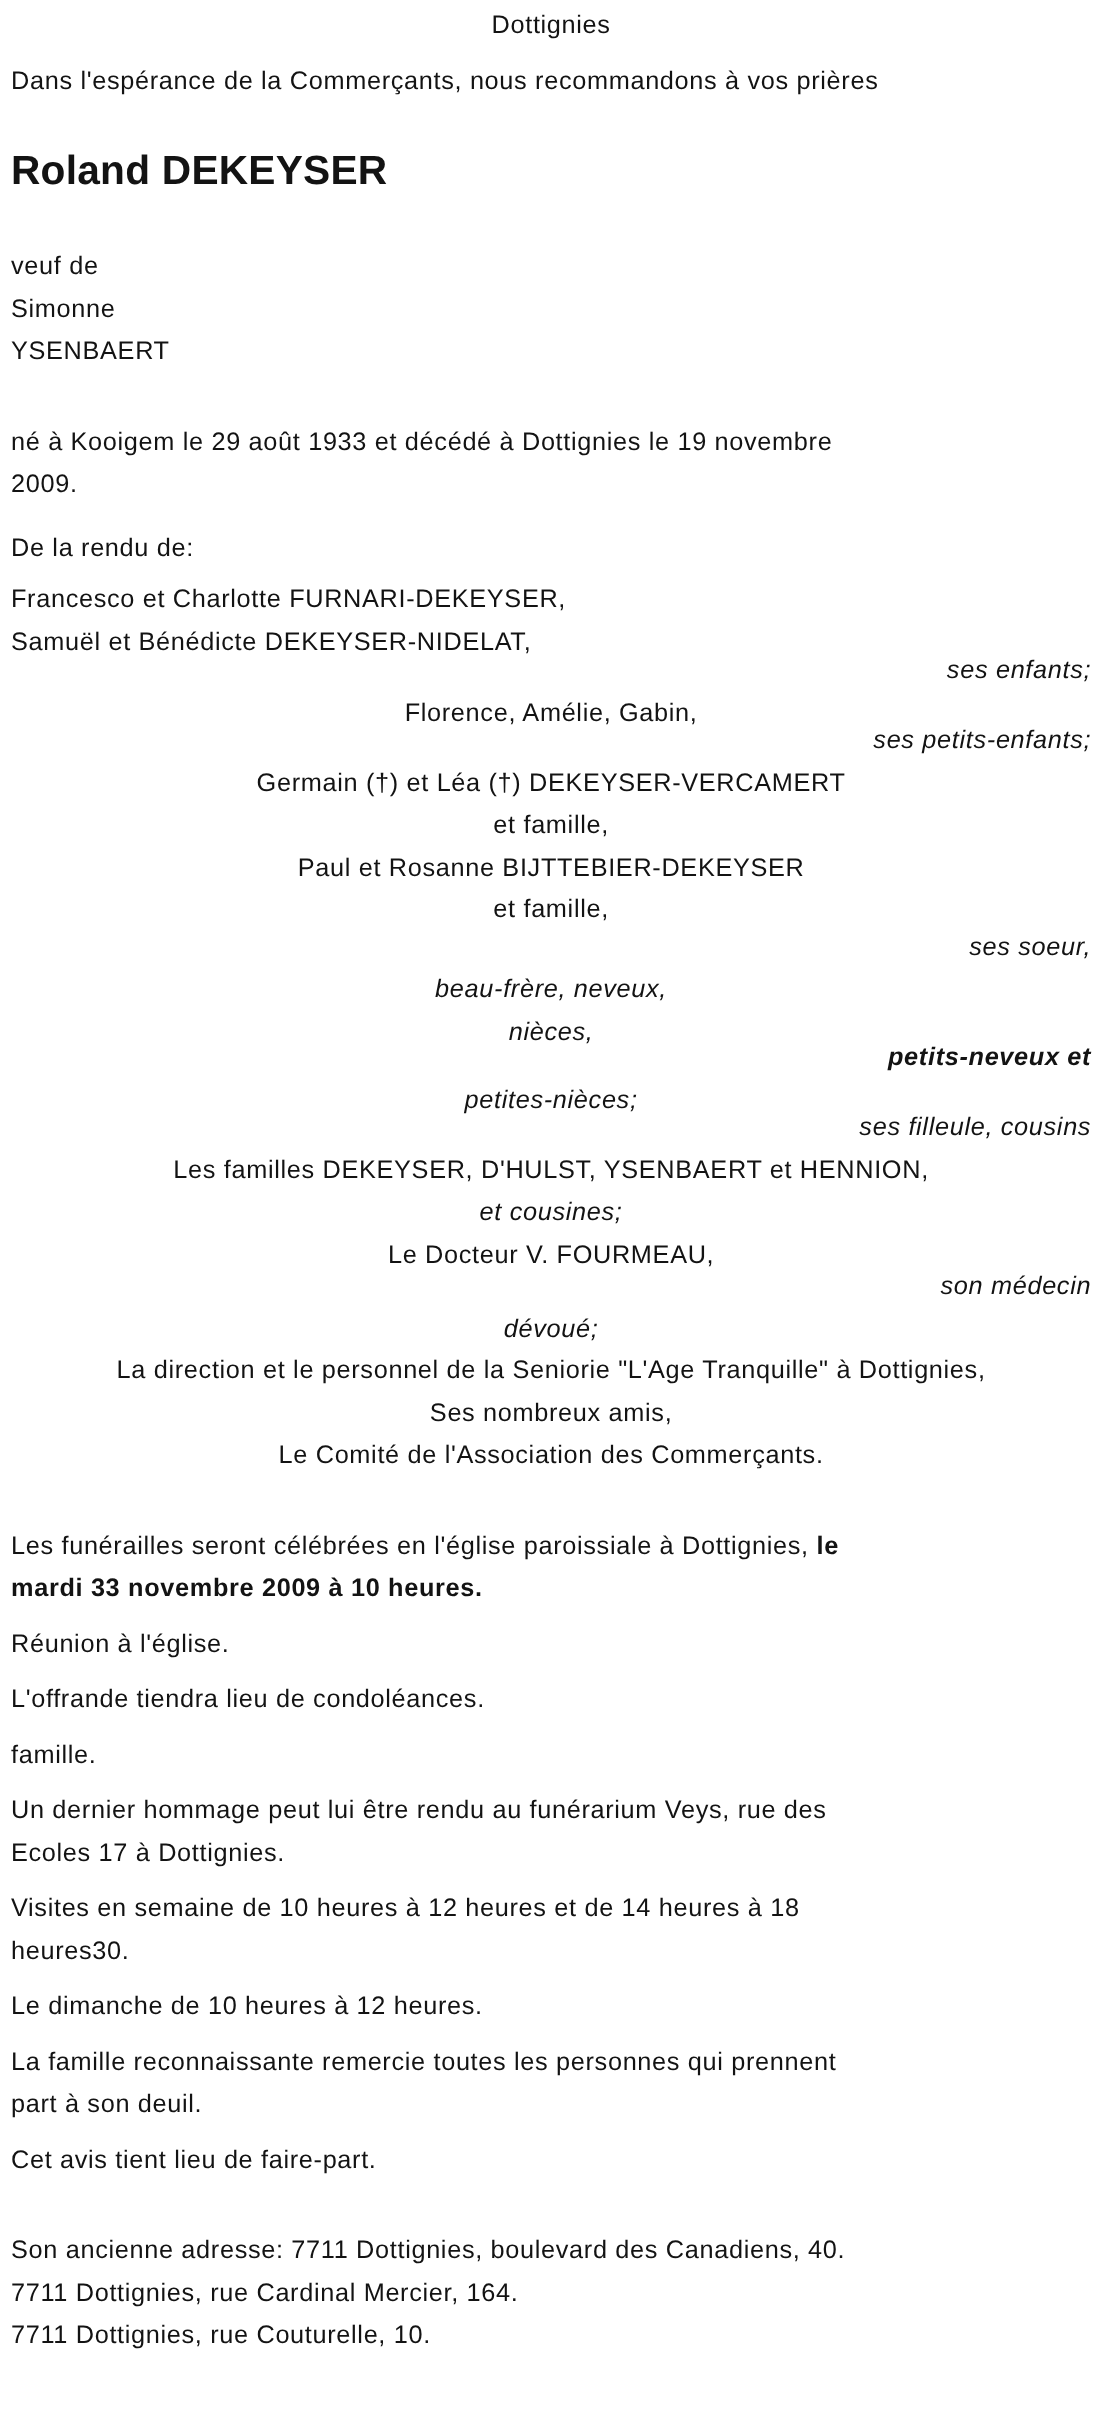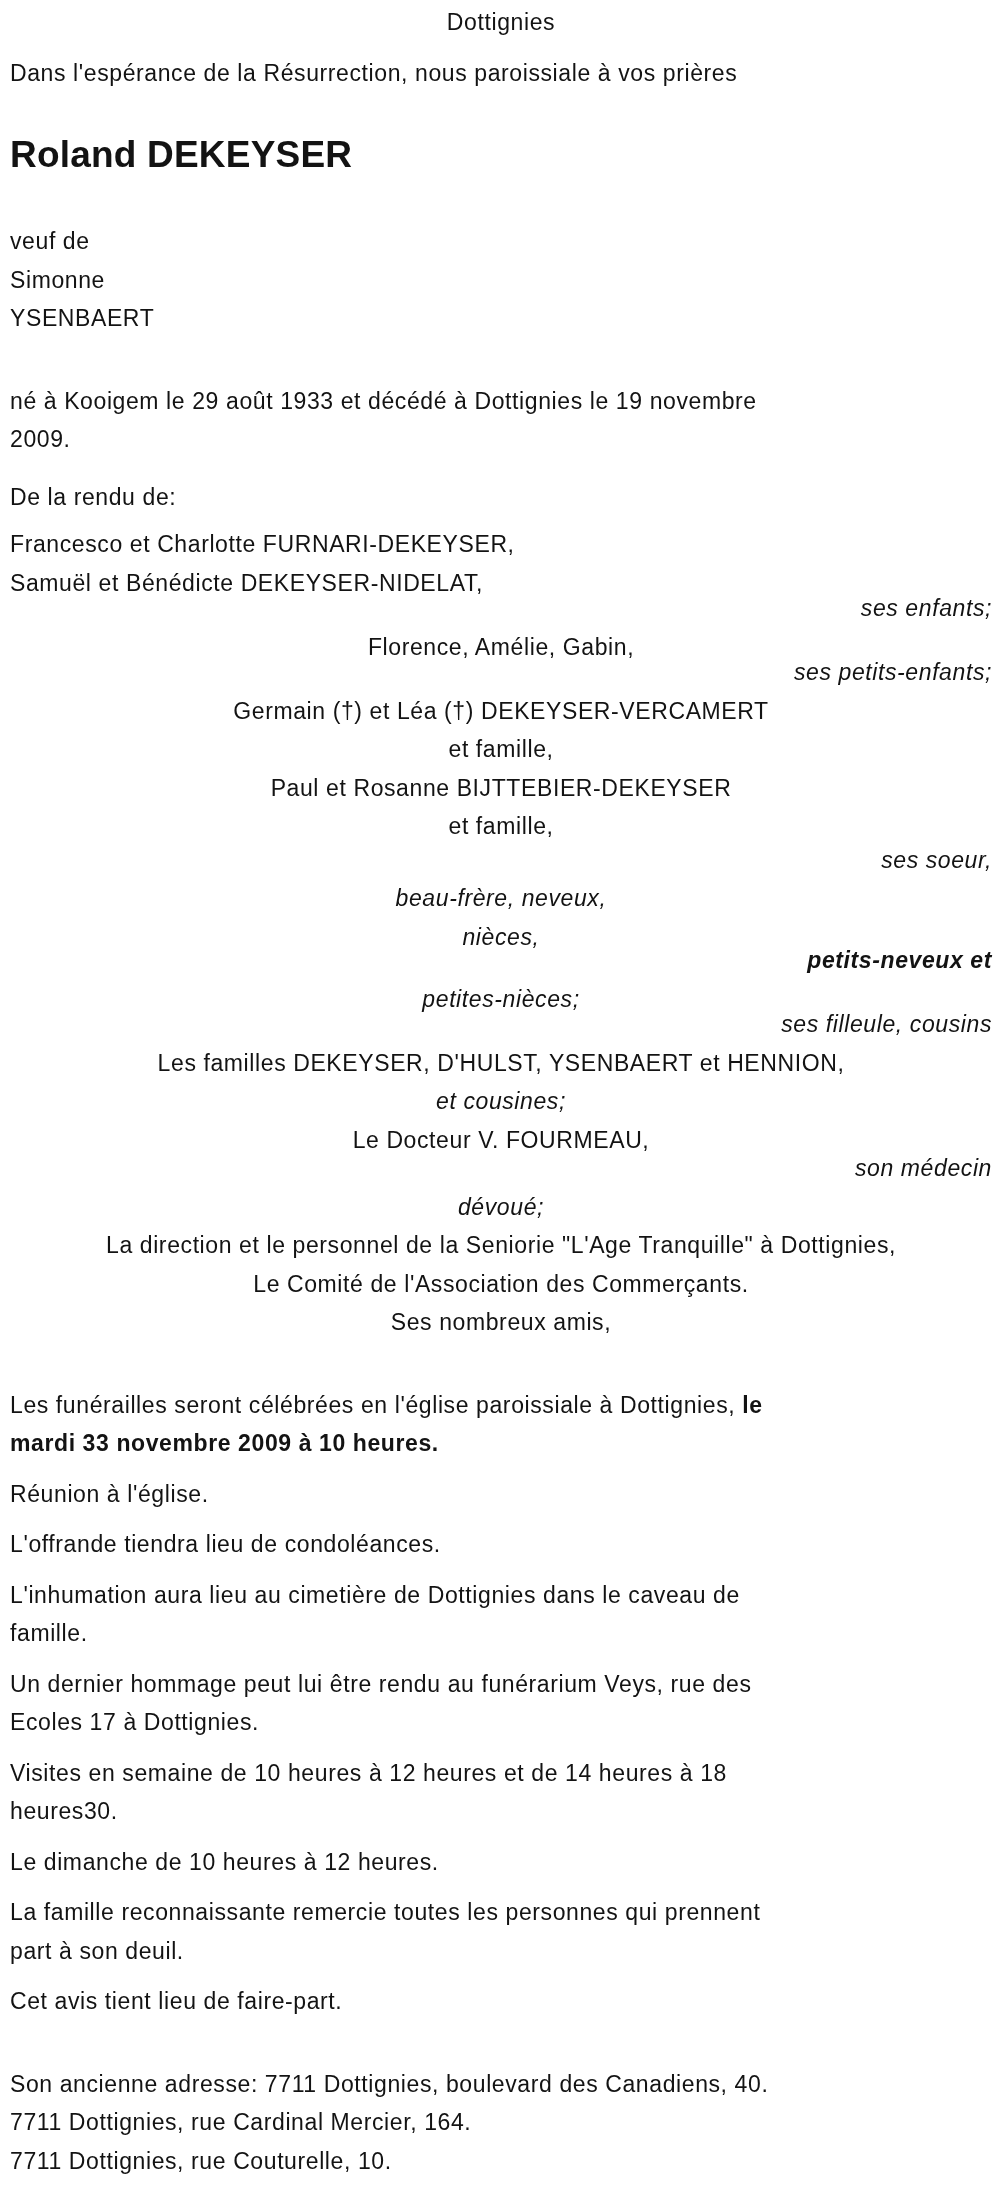--- a/index.html
+++ b/index.html
@@ -46,21 +46,21 @@
 </style>
 </head>
 <body>
 
 <div class="page">
   <main>
       <div class="block align-left gap-none">
         <div class="line"><span>Dottignies</span></div>
       </div>
       <div class="block align-left gap-para">
-        <div class="line"><span>Dans l'espérance de la Résurrection, nous paroissiale à vos prières</span></div>
+        <div class="line"><span>Dans l'espérance de la Commerçants, nous recommandons à vos prières</span></div>
       </div>
       <div class="block align-left gap-heading heading">
         <div class="line"><span>Roland DEKEYSER</span></div>
       </div>
       <div class="block align-left gap-after-heading">
         <div class="line"><span>veuf de</span></div>
         <div class="line"><span>Simonne</span></div>
         <div class="line"><span>YSENBAERT</span></div>
       </div>
       <div class="block align-left gap-section">
@@ -117,35 +117,34 @@
         <div class="line"><span>Le Docteur V. FOURMEAU,</span></div>
       </div>
       <div class="block align-right gap-tight-md italic">
         <div class="line"><span>son médecin</span></div>
       </div>
       <div class="block align-right gap-none italic">
         <div class="line"><span>dévoué;</span></div>
       </div>
       <div class="block align-left gap-none">
         <div class="line"><span>La direction et le personnel de la Seniorie "L'Age Tranquille" à Dottignies,</span></div>
+        <div class="line"><span>Ses nombreux amis,</span></div>
         <div class="line"><span>Le Comité de l'Association des Commerçants.</span></div>
-        <div class="line"><span>Ses nombreux amis,</span></div>
       </div>
       <div class="block align-left gap-section">
         <div class="line"><span>Les funérailles seront célébrées en l'église paroissiale à Dottignies, </span><span class="bold">le</span></div>
         <div class="line"><span class="bold">mardi 33 novembre 2009 à 10 heures.</span></div>
       </div>
       <div class="block align-left gap-para">
         <div class="line"><span>Réunion à l'église.</span></div>
       </div>
       <div class="block align-left gap-para">
         <div class="line"><span>L'offrande tiendra lieu de condoléances.</span></div>
       </div>
       <div class="block align-left gap-para">
-        <div class="line"><span>L'inhumation aura lieu au cimetière de Dottignies dans le caveau de</span></div>
         <div class="line"><span>famille.</span></div>
       </div>
       <div class="block align-left gap-para">
         <div class="line"><span>Un dernier hommage peut lui être rendu au funérarium Veys, rue des</span></div>
         <div class="line"><span>Ecoles 17 à Dottignies.</span></div>
       </div>
       <div class="block align-left gap-para">
         <div class="line"><span>Visites en semaine de 10 heures à 12 heures et de 14 heures à 18</span></div>
         <div class="line"><span>heures30.</span></div>
       </div>

